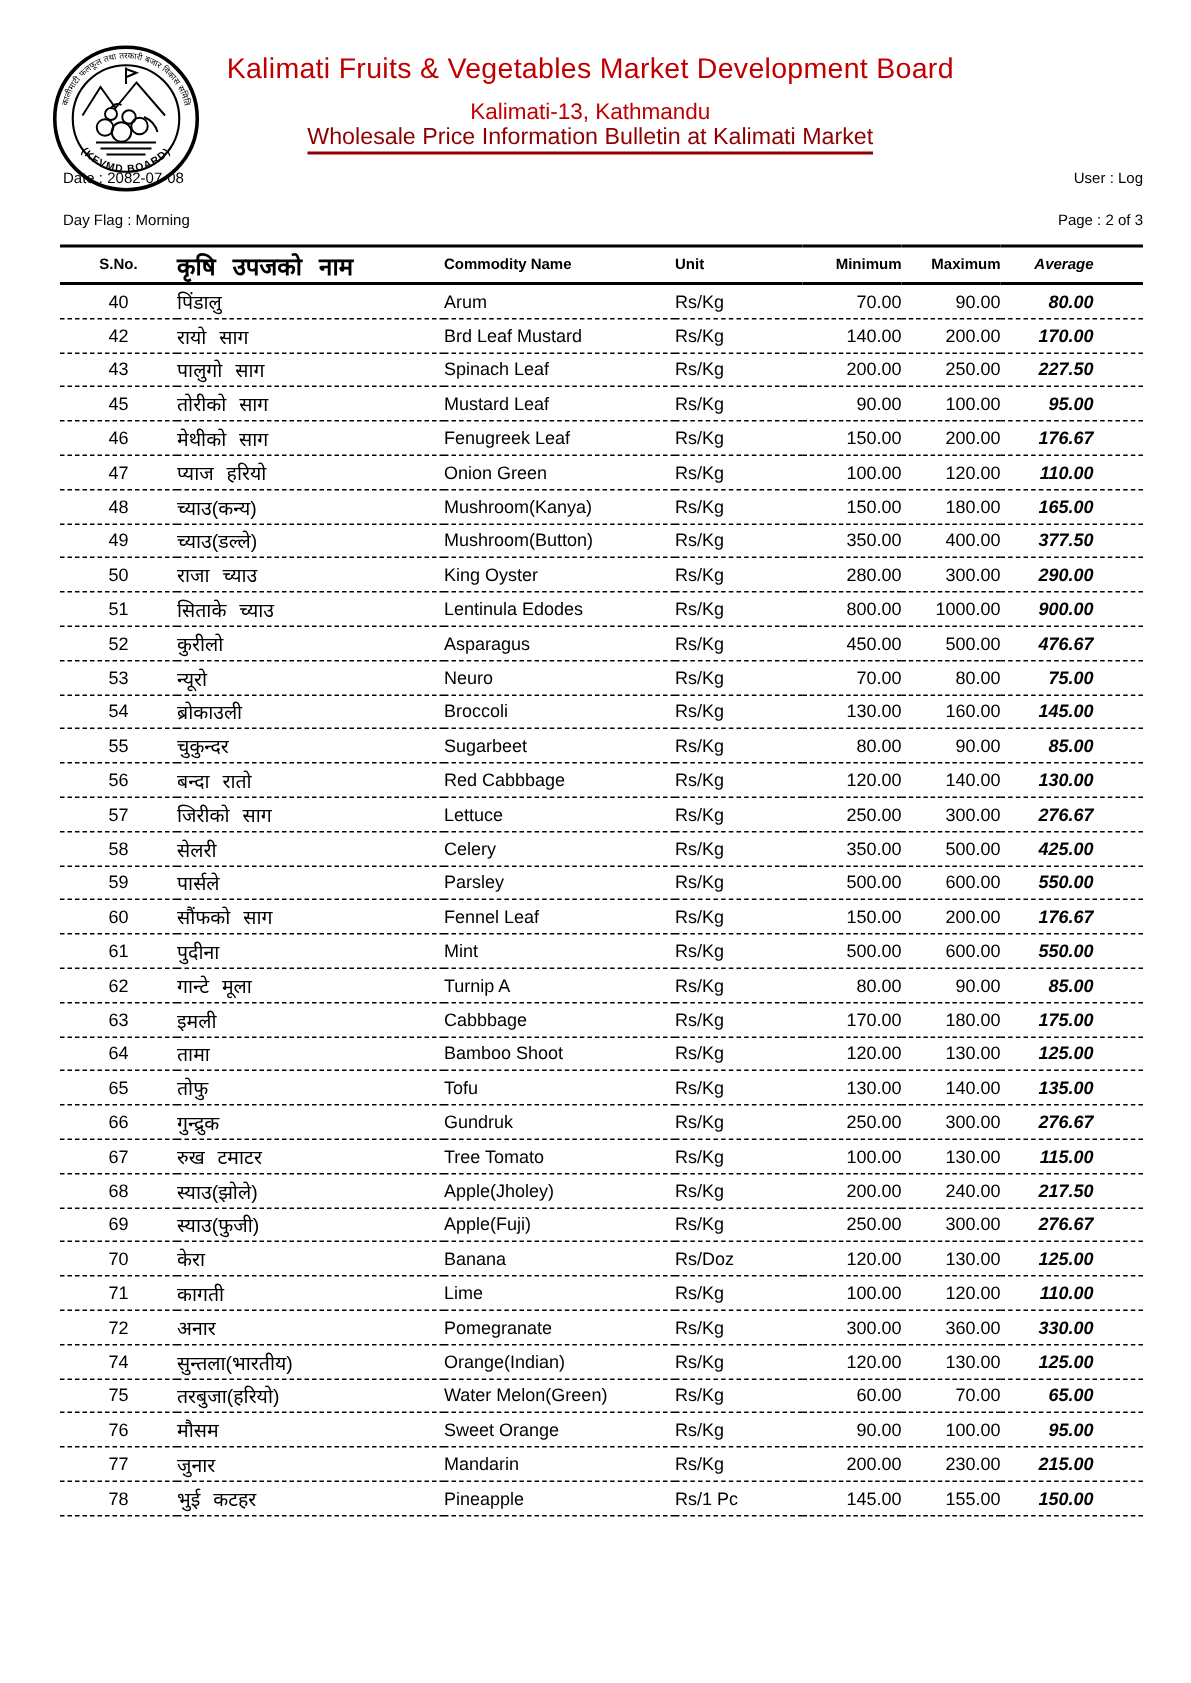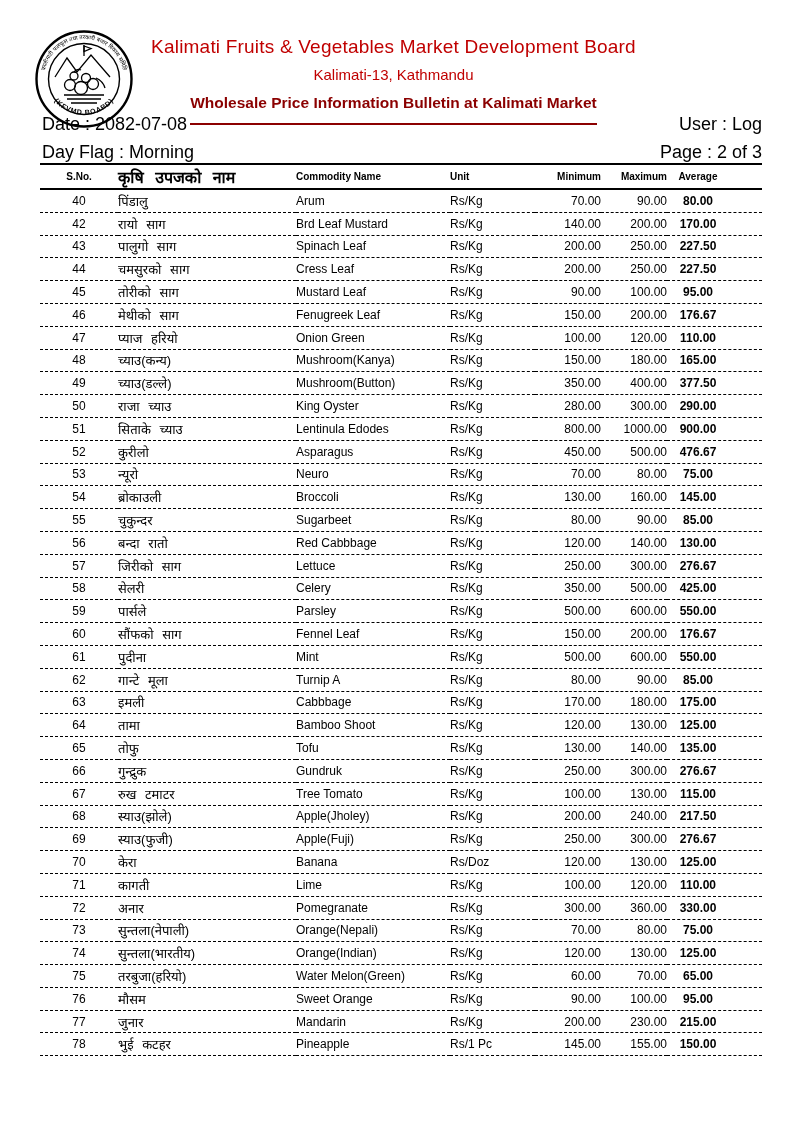--- a/index.html
+++ b/index.html
@@ -11,24 +11,24 @@
     font-family:"Liberation Sans","DejaVu Sans",sans-serif;
     overflow:hidden;
     --title-red:#c00000;
     --bulletin-red:#8b0000;
   }
   
   .logo-wrap{position:absolute;left:33px;top:27px;width:102px;height:104px;}
   .titles{position:absolute;left:0;top:36px;width:787px;text-align:center;}
   .board-name{font-size:19px;letter-spacing:.2px;color:var(--title-red);}
   .address{font-size:15px;margin-top:8px;color:var(--title-red);}
-  .bulletin{display:inline-block;margin-top:11px;font-size:15.5px;font-weight:bold;
+  .bulletin{display:inline-block;font-size:15.5px;font-weight:normal;
             color:var(--bulletin-red);border-bottom:2px solid var(--bulletin-red);
-            padding-bottom:11px;}
-  .meta{position:absolute;font-size:18px;white-space:nowrap;}
+            padding-bottom:0;}
+  .meta{position:absolute;font-size:10px;white-space:nowrap;}
   .meta-date{left:42px;top:114px;}
   .meta-user{right:32px;top:114px;}
   .meta-dayflag{left:42px;top:142px;}
   .meta-page{right:32px;top:142px;text-align:right;}
   
   table.price-table{
     position:absolute;left:40px;top:163px;width:722px;
     border-collapse:collapse;table-layout:fixed;
   }
   .price-table th{
@@ -38,21 +38,21 @@
   .price-table td{
     border-bottom:1px dashed #000;
     font-size:12px;height:21.8px;padding:0;vertical-align:middle;
   }
   .c-sno{text-align:center;}
   th.c-nep{font-size:16px;word-spacing:7px;text-align:left;}
   td.c-nep{font-size:13px;word-spacing:5px;text-align:left;}
   .c-com{text-align:left;}
   .c-unit{text-align:left;}
   .c-min,.c-max{text-align:right;}
-  .c-avg{text-align:center;font-weight:bold;padding-right:33px !important;}
+  .c-avg{text-align:right;font-weight:bold;padding-right:33px !important;font-style:italic;}
   
   .seal-stroke{fill:none;stroke:#000;}
 </style>
 </head>
 <body>
 
 <div class="page" style="--title-red: #c00000; --bulletin-red: #8b0000;">
 
   <div class="logo-wrap">
     <svg width="102" height="104" viewBox="0 0 102 104">
@@ -137,29 +137,20 @@
         <tr>
           <td class="c-sno">43</td>
           <td class="c-nep">पालुगो साग</td>
           <td class="c-com">Spinach Leaf</td>
           <td class="c-unit">Rs/Kg</td>
           <td class="c-min">200.00</td>
           <td class="c-max">250.00</td>
           <td class="c-avg">227.50</td>
         </tr>
         <tr>
-          <td class="c-sno">44</td>
-          <td class="c-nep">चमसुरको साग</td>
-          <td class="c-com">Cress Leaf</td>
-          <td class="c-unit">Rs/Kg</td>
-          <td class="c-min">200.00</td>
-          <td class="c-max">250.00</td>
-          <td class="c-avg">227.50</td>
-        </tr>
-        <tr>
           <td class="c-sno">45</td>
           <td class="c-nep">तोरीको साग</td>
           <td class="c-com">Mustard Leaf</td>
           <td class="c-unit">Rs/Kg</td>
           <td class="c-min">90.00</td>
           <td class="c-max">100.00</td>
           <td class="c-avg">95.00</td>
         </tr>
         <tr>
           <td class="c-sno">46</td>
@@ -398,29 +389,20 @@
         <tr>
           <td class="c-sno">72</td>
           <td class="c-nep">अनार</td>
           <td class="c-com">Pomegranate</td>
           <td class="c-unit">Rs/Kg</td>
           <td class="c-min">300.00</td>
           <td class="c-max">360.00</td>
           <td class="c-avg">330.00</td>
         </tr>
         <tr>
-          <td class="c-sno">73</td>
-          <td class="c-nep">सुन्तला(नेपाली)</td>
-          <td class="c-com">Orange(Nepali)</td>
-          <td class="c-unit">Rs/Kg</td>
-          <td class="c-min">70.00</td>
-          <td class="c-max">80.00</td>
-          <td class="c-avg">75.00</td>
-        </tr>
-        <tr>
           <td class="c-sno">74</td>
           <td class="c-nep">सुन्तला(भारतीय)</td>
           <td class="c-com">Orange(Indian)</td>
           <td class="c-unit">Rs/Kg</td>
           <td class="c-min">120.00</td>
           <td class="c-max">130.00</td>
           <td class="c-avg">125.00</td>
         </tr>
         <tr>
           <td class="c-sno">75</td>

